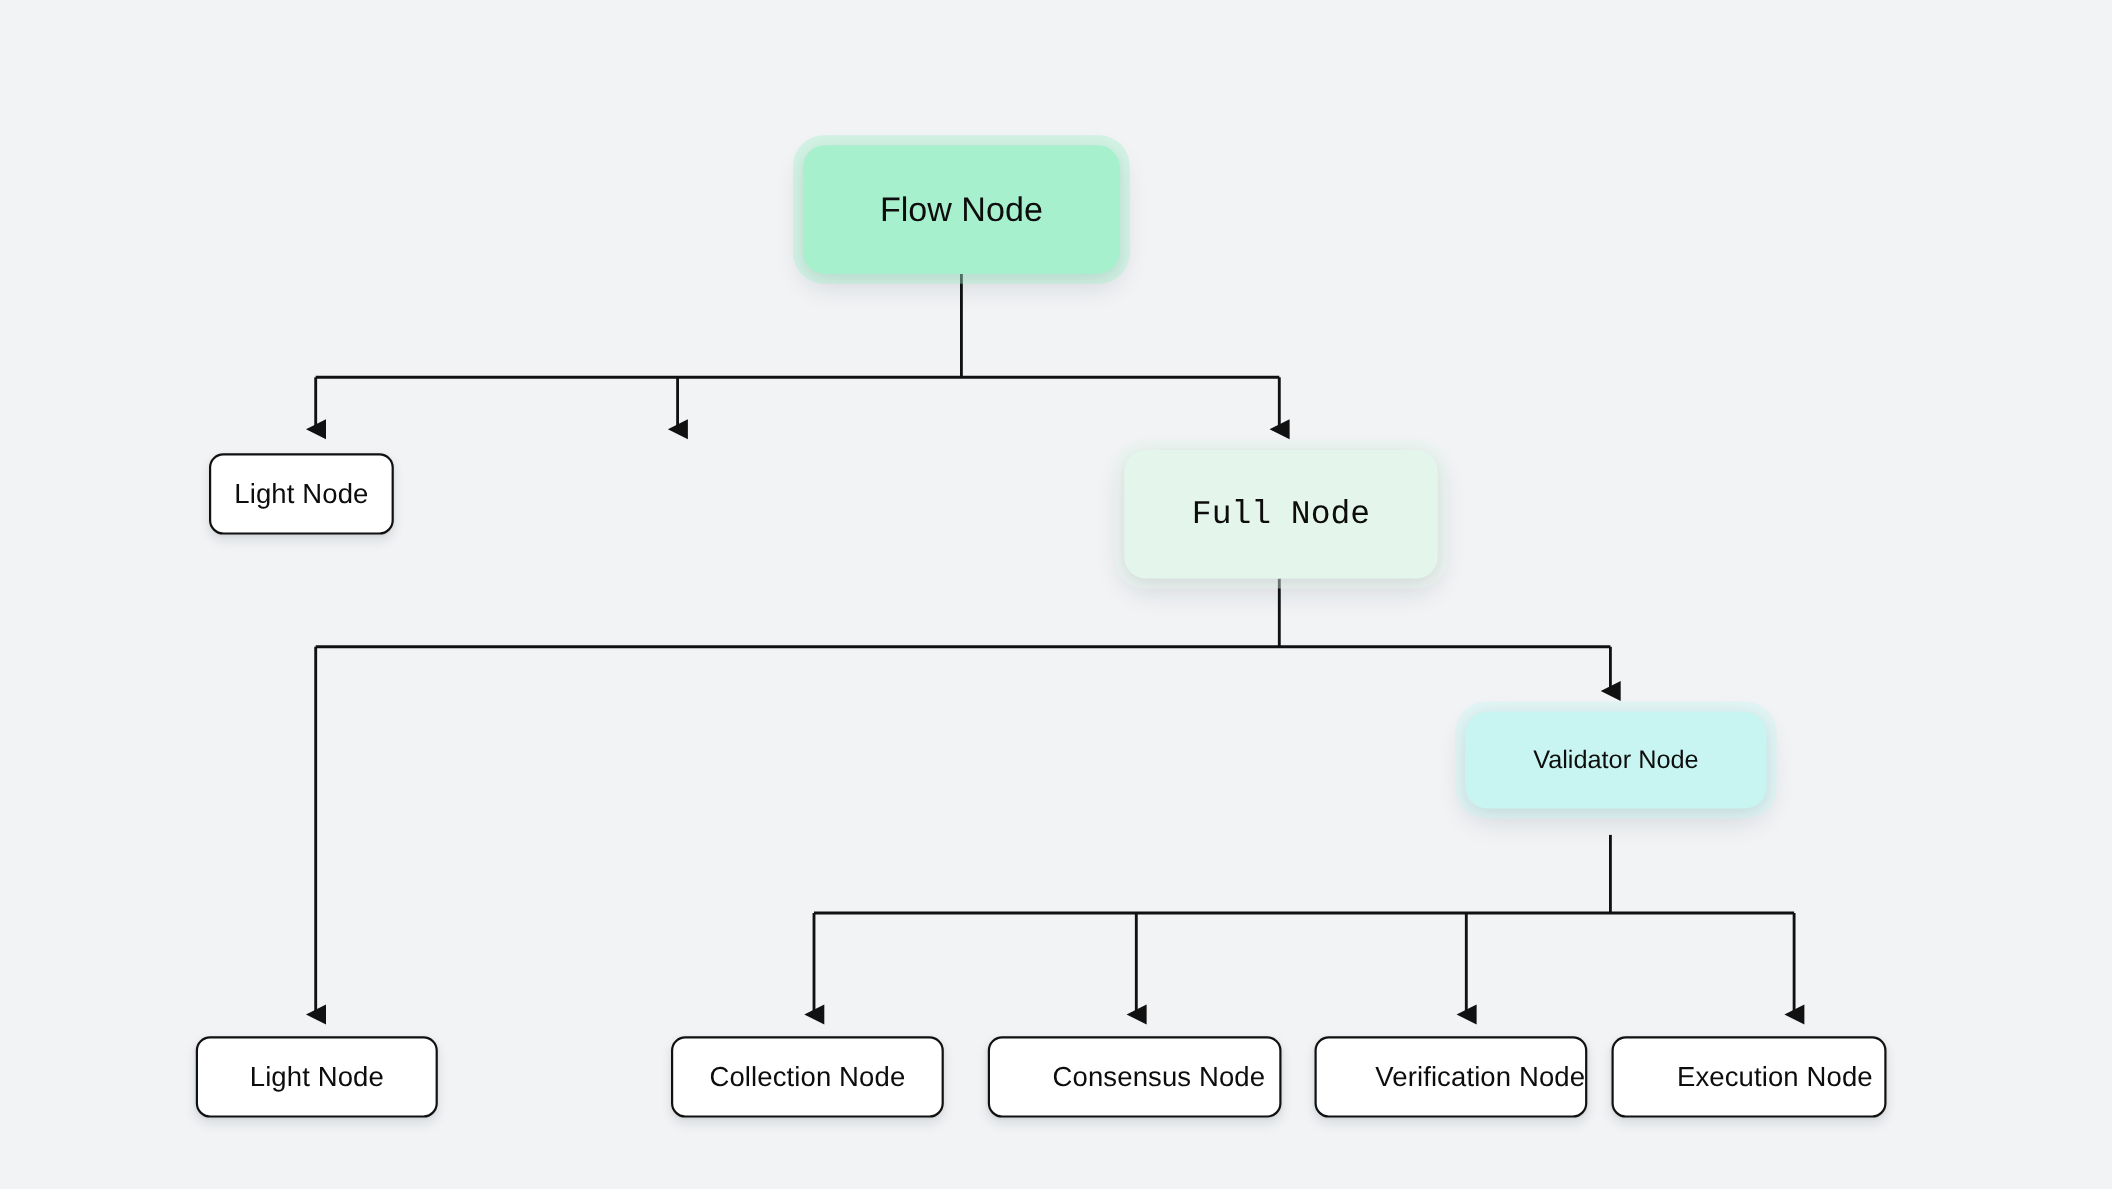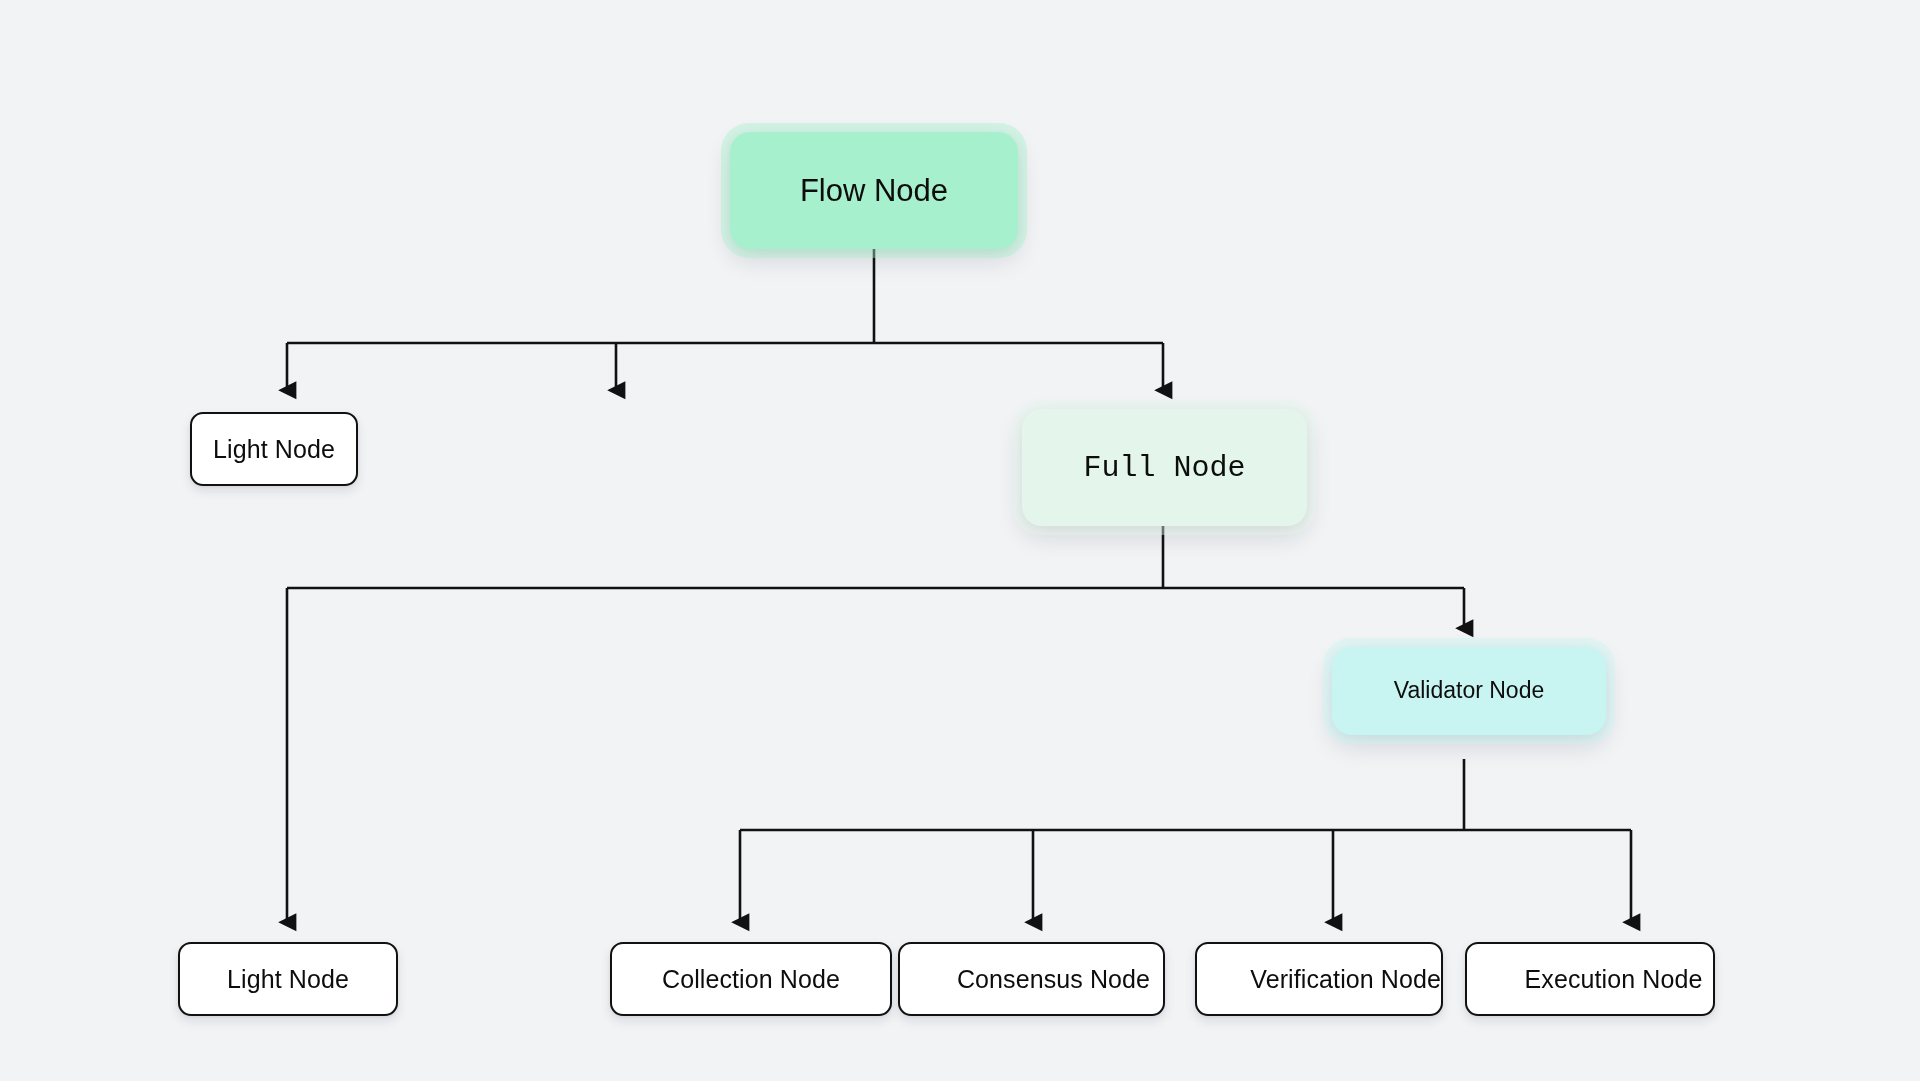--- a/index.html
+++ b/index.html
@@ -83,21 +83,21 @@
 
   .node-label { pointer-events: none; }
 
   
   #node-flow      { left: 730px;  top: 98px;  width: 288px; height: 117px; font-size: 31px; }
   #node-light     { left: 190px;  top: 378px; width: 168px; height: 74px;  }
   #node-archive   { left: 505px;  top: 376px; width: 223px; height: 74px;  }
   #node-full      { left: 1022px; top: 375px; width: 285px; height: 117px; font-size: 30px; font-family: Liberation Mono, monospace; }
   #node-access    { left: 178px;  top: 908px; width: 220px; height: 74px;  }
   #node-validator { left: 1332px; top: 613px; width: 274px; height: 88px; font-size: 23px; }
-  #node-collection{ left: 610px;  top: 908px; width: 282px; height: 74px;  }
+  #node-collection{ left: 610px;  top: 908px; width: 248px; height: 74px;  }
   #node-consensus { left: 898px;  top: 908px; width: 267px; height: 74px; padding-left: 44px;  }
   #node-verification { left: 1195px; top: 908px; width: 248px; height: 74px; justify-content: flex-end; }
   #node-execution { left: 1465px; top: 908px; width: 250px; height: 74px; padding-left: 47px;  }
 </style>
 </head>
 <body style="background-color: rgb(241, 243, 245);">
 
 <div id="diagram-root" style="background-color: rgb(241, 243, 245); margin-top: 34px;">
 
   <svg id="connector-layer" viewBox="0 0 1920 1081" width="1920" height="1081" aria-hidden="true">

